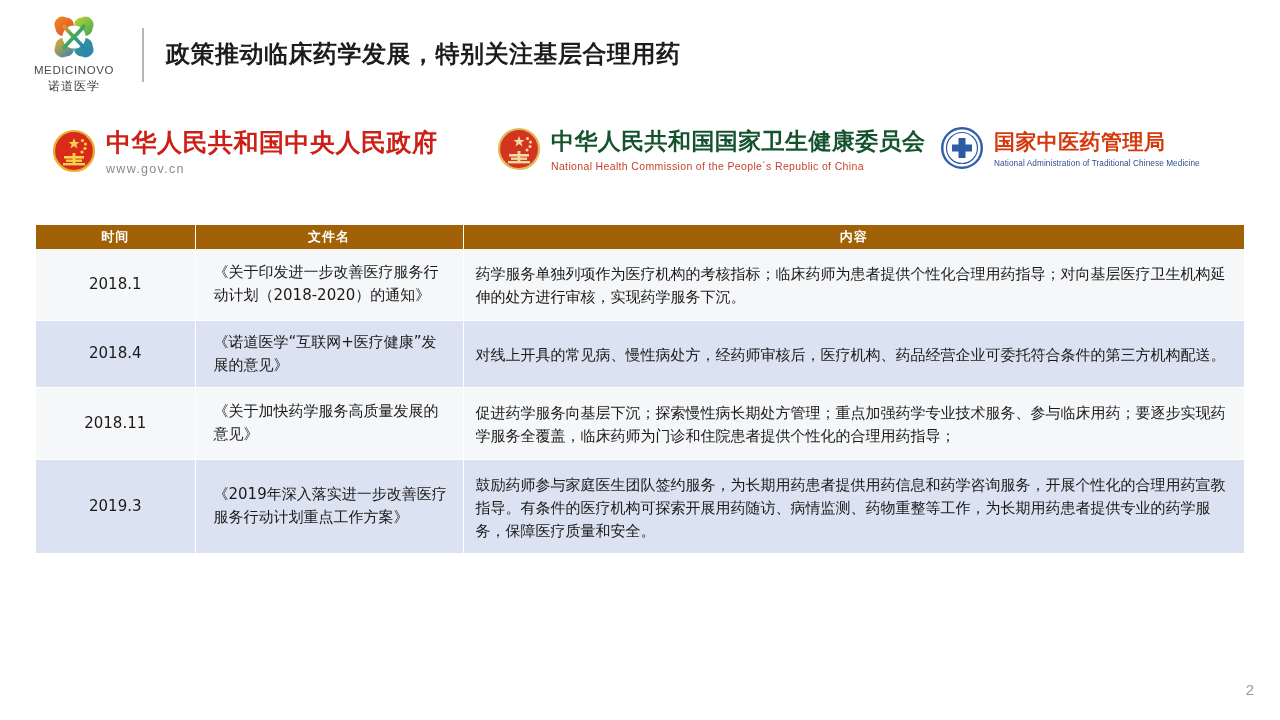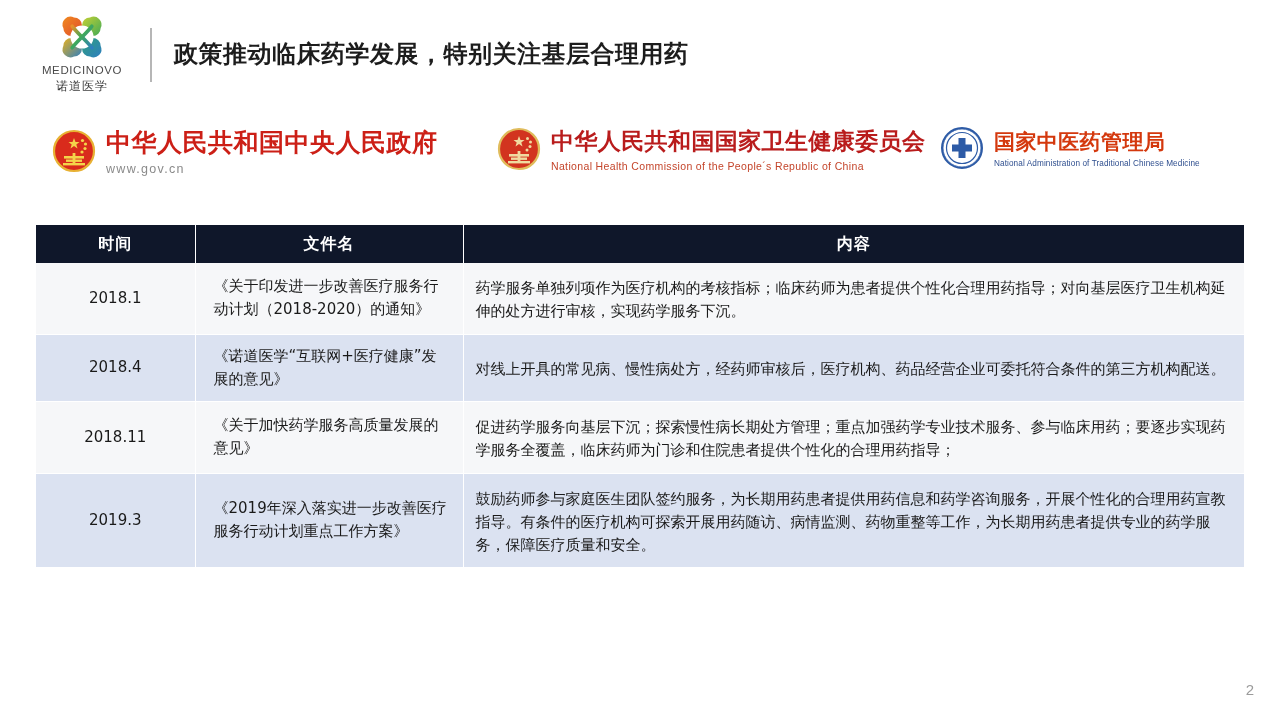--- a/index.html
+++ b/index.html
@@ -24,21 +24,21 @@
     height: 108px;
     display: flex;
     align-items: center;
   }
   .brand-block {
     width: 128px;
     display: flex;
     flex-direction: column;
     align-items: center;
     justify-content: center;
-    padding-left: 18px;
+    padding-left: 10px;
   }
   .brand-mark {
     width: 54px;
     height: 48px;
     display: block;
   }
   .brand-name-en {
     font-size: 11.5px;
     letter-spacing: 0.6px;
     color: #4a4a4a;
@@ -93,46 +93,46 @@
     font-family: "DejaVu Sans", sans-serif;
     font-weight: bold;
     white-space: nowrap;
   }
   .org-en {
     font-family: "Liberation Sans", sans-serif;
     white-space: nowrap;
   }
   .gov   .org-cn { font-size: 25px; color: #cc1f16; letter-spacing: 0.5px; }
   .gov   .org-en { font-size: 12.5px; color: #8a8a8a; letter-spacing: 1.3px; margin-top: 3px; }
-  .nhc   .org-cn { font-size: 23px; color: #b91c1c; letter-spacing: 0.4px; }
+  .nhc   .org-cn { font-size: 23px; color: #14532d; letter-spacing: 0.4px; }
   .nhc   .org-en { font-size: 10.5px; color: #c4452b; letter-spacing: 0.35px; margin-top: 3px; }
   .natcm .org-cn { font-size: 21px; color: #d4380d; letter-spacing: 0.4px; }
   .natcm .org-en { font-size: 8.2px; color: #2f4f8f; letter-spacing: 0.1px; margin-top: 3px; }
 
   
   .policy-table {
     position: absolute;
     left: 36px;
     top: 225px;
     width: 1208px;
     border-collapse: collapse;
     table-layout: fixed;
   }
   .policy-table col.c-time    { width: 159px; }
   .policy-table col.c-docname { width: 268px; }
   .policy-table col.c-content { width: 781px; }
 
   .policy-table thead th {
-    background: #0f172a;
+    background: #a16207;
     color: #ffffff;
     font-family: "DejaVu Sans", sans-serif;
-    font-size: 16px;
+    font-size: 13px;
     font-weight: bold;
     letter-spacing: 1px;
-    height: 38px;
+    height: 24px;
     padding: 0;
     text-align: center;
     border-right: 1.5px solid #ffffff;
     vertical-align: middle;
   }
   .policy-table thead th:last-child { border-right: none; }
 
   .policy-table tbody td {
     border-right: 1.5px solid #ffffff;
     border-bottom: 1.5px solid #ffffff;

